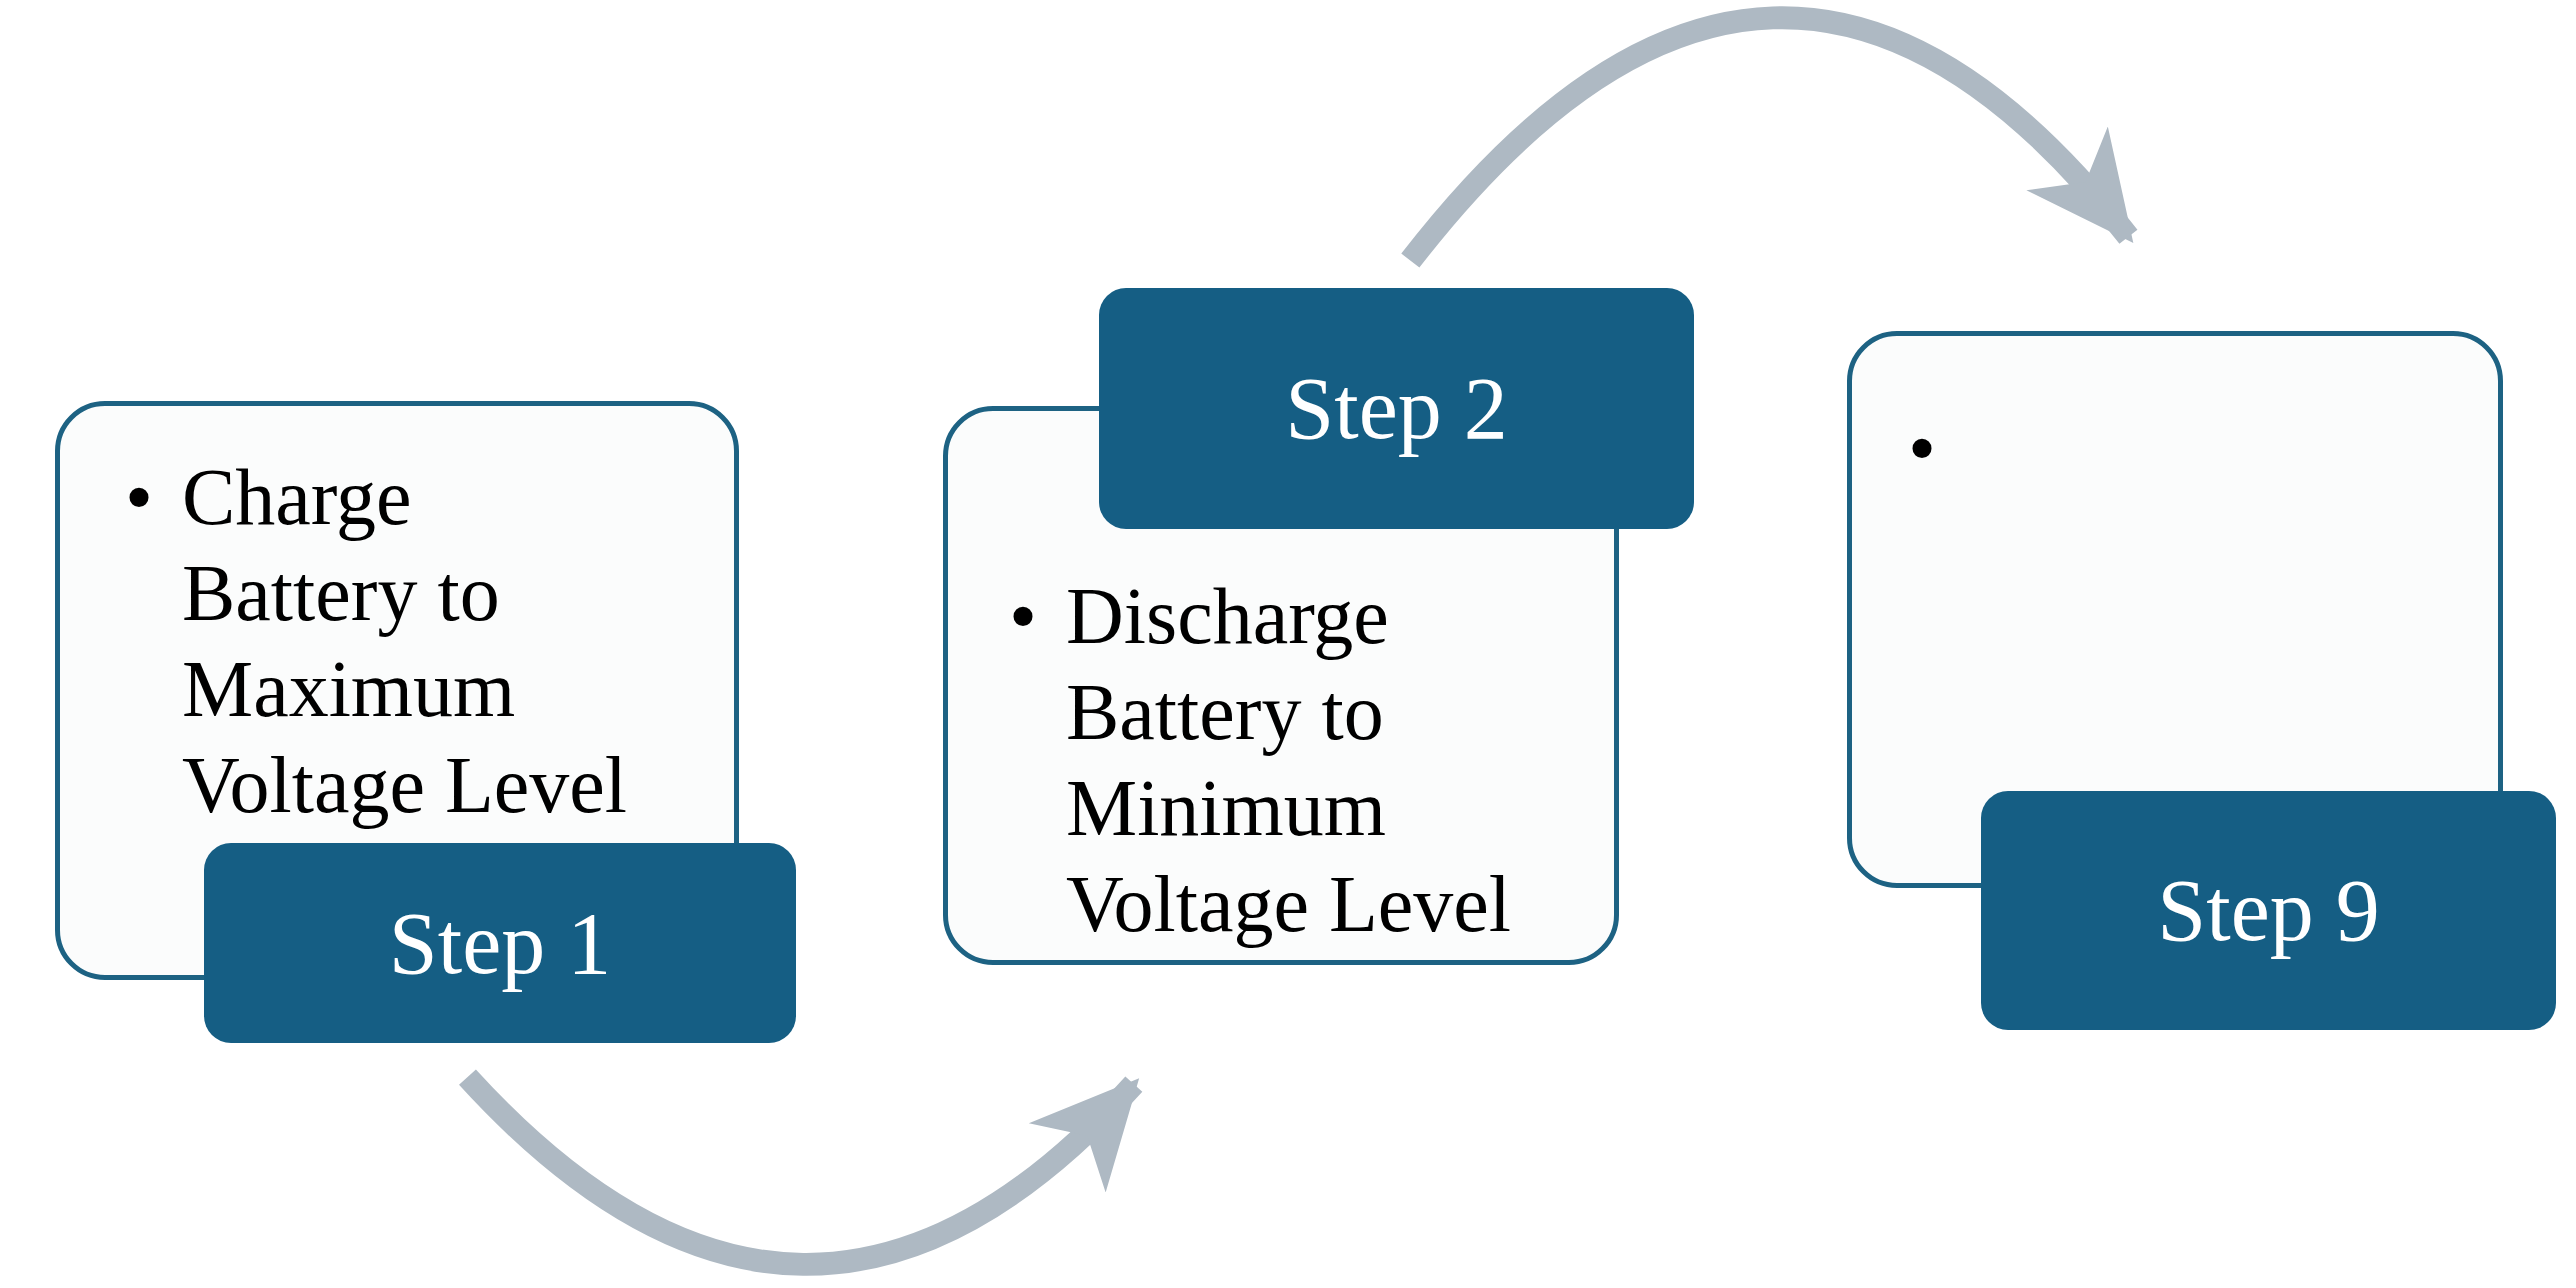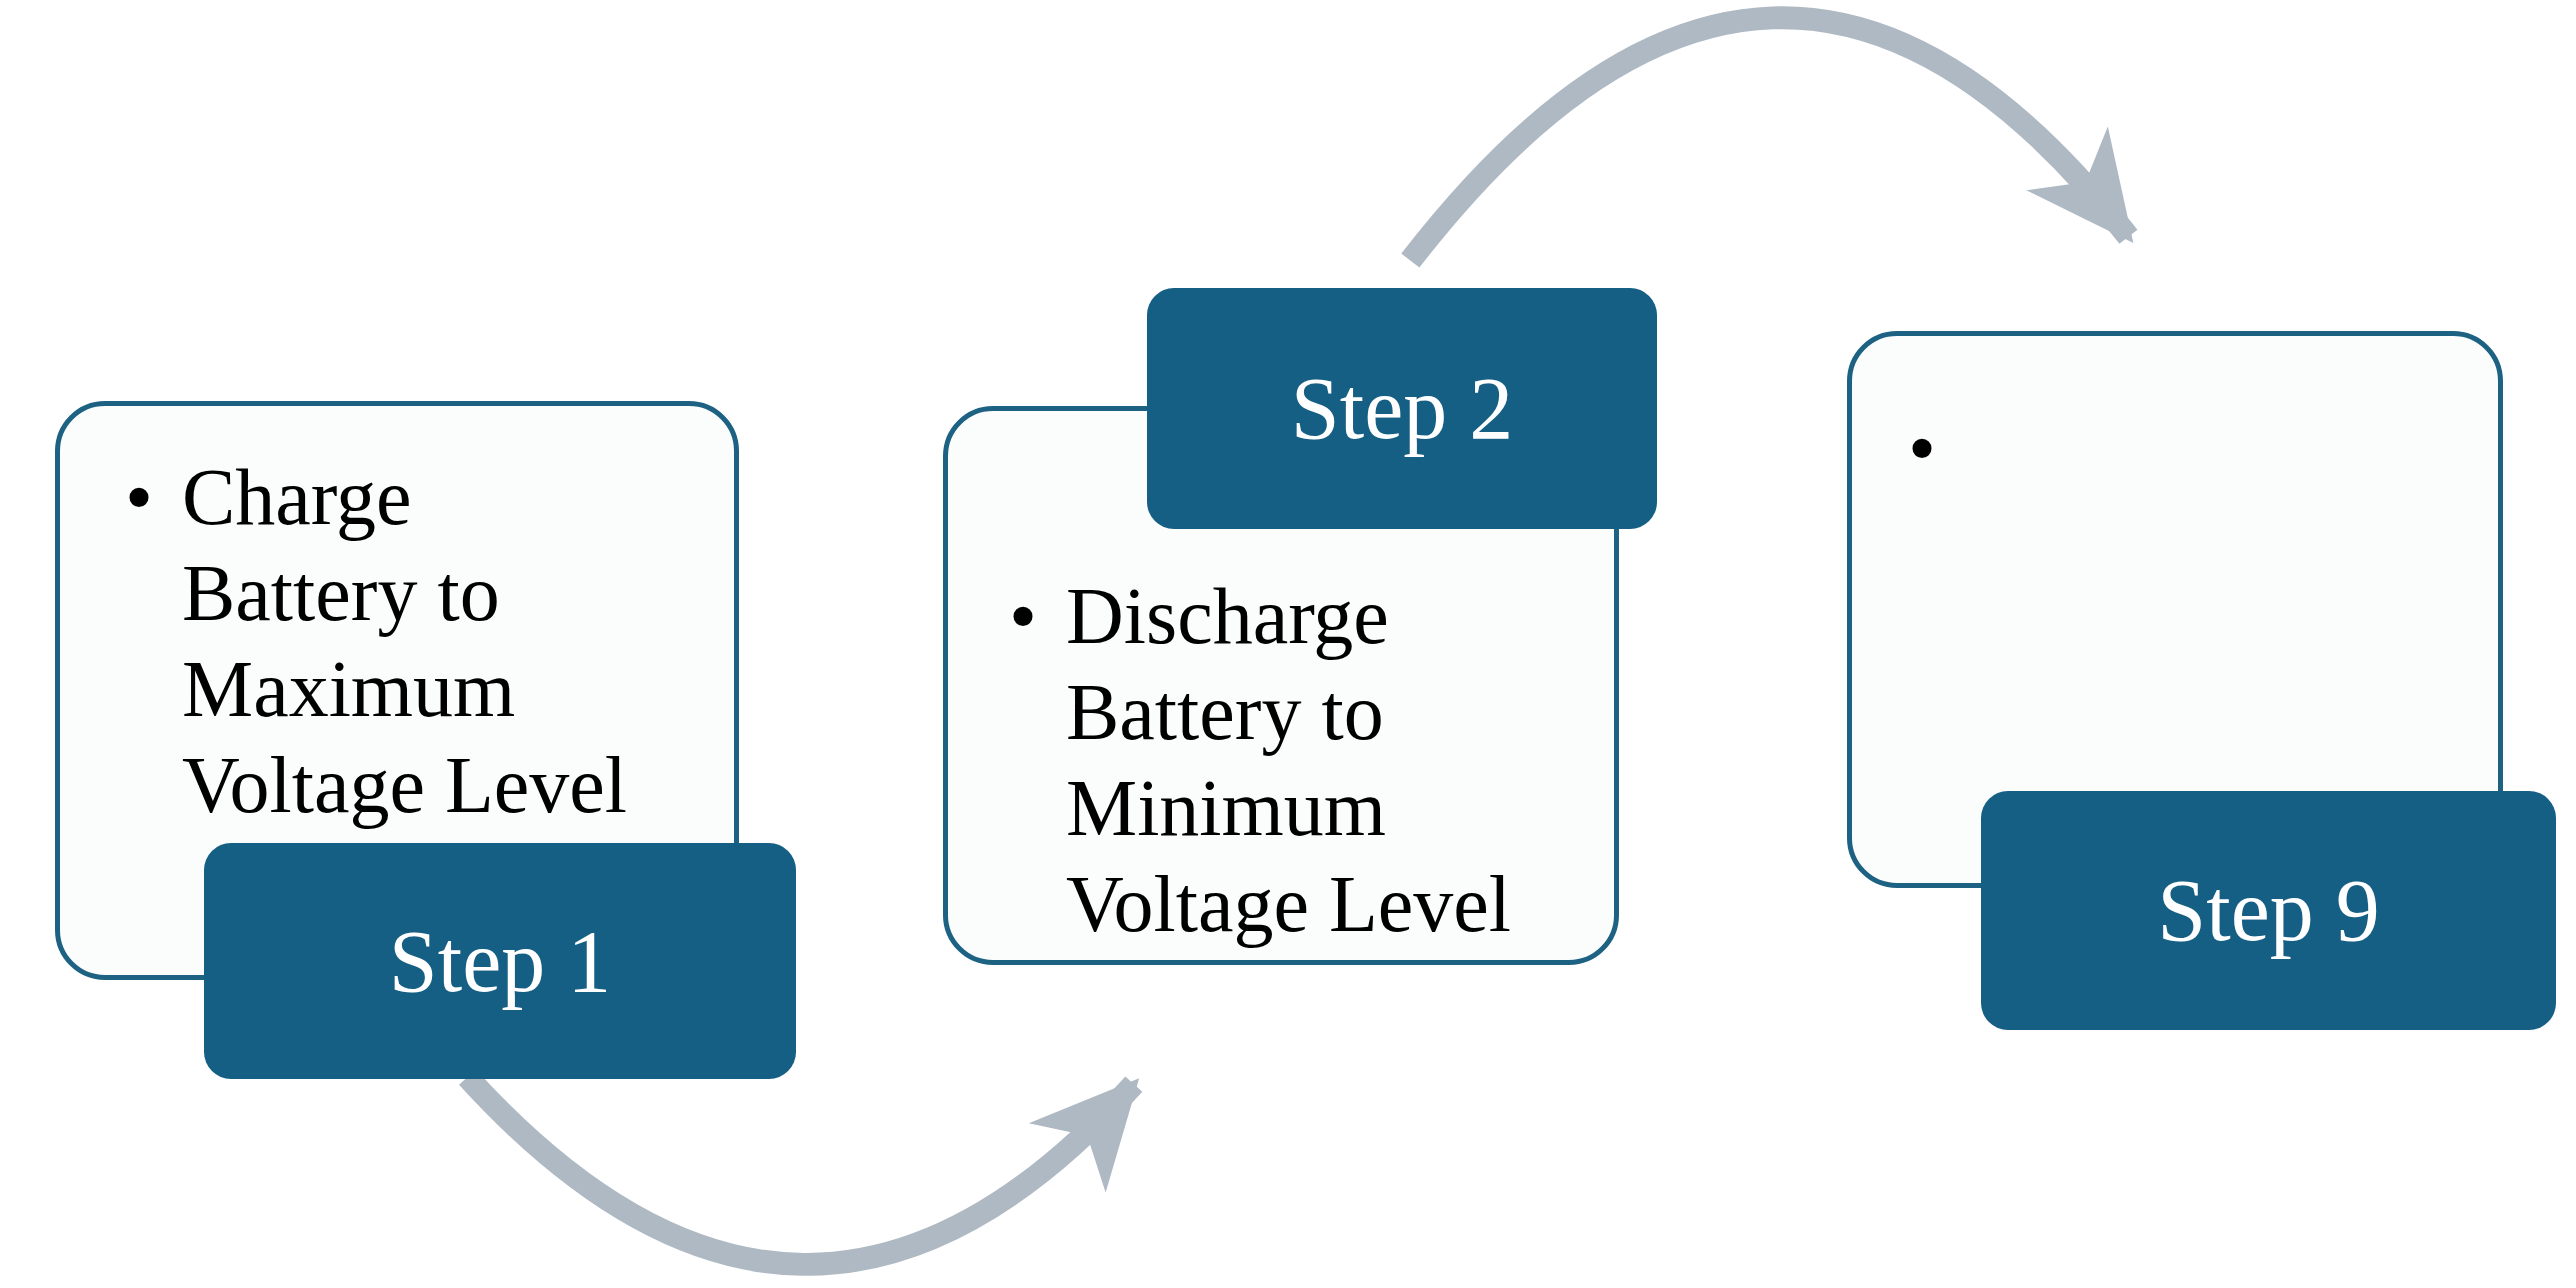--- a/index.html
+++ b/index.html
@@ -26,22 +26,22 @@
   .card.c3 { left: 1847px; top: 331px; width: 656px; height: 557px; }
 
   .step-box {
     position: absolute; z-index: 3;
     background: var(--step-fill, #155e84);
     border-radius: 27px;
     display: flex; align-items: center; justify-content: center;
     color: var(--label-text, #ffffff);
     font-size: 88px;
   }
-  .step-box.s1 { left: 204px;  top: 843px; width: 592px; height: 236px; }
-  .step-box.s2 { left: 1147px; top: 288px; width: 510px; height: 241px; }
+  .step-box.s1 { left: 204px;  top: 843px; width: 592px; height: 200px; }
+  .step-box.s2 { left: 1099px; top: 288px; width: 595px; height: 241px; }
   .step-box.s3 { left: 1981px; top: 791px; width: 575px; height: 239px; }
 
   .desc {
     position: absolute; z-index: 3;
     display: flex; align-items: flex-start;
     font-size: 80px; line-height: 96px;
     color: var(--text, #000000);
   }
   .desc .bullet { width: 57px; flex: 0 0 57px; }
   .desc .desc-text { white-space: pre-line; }

